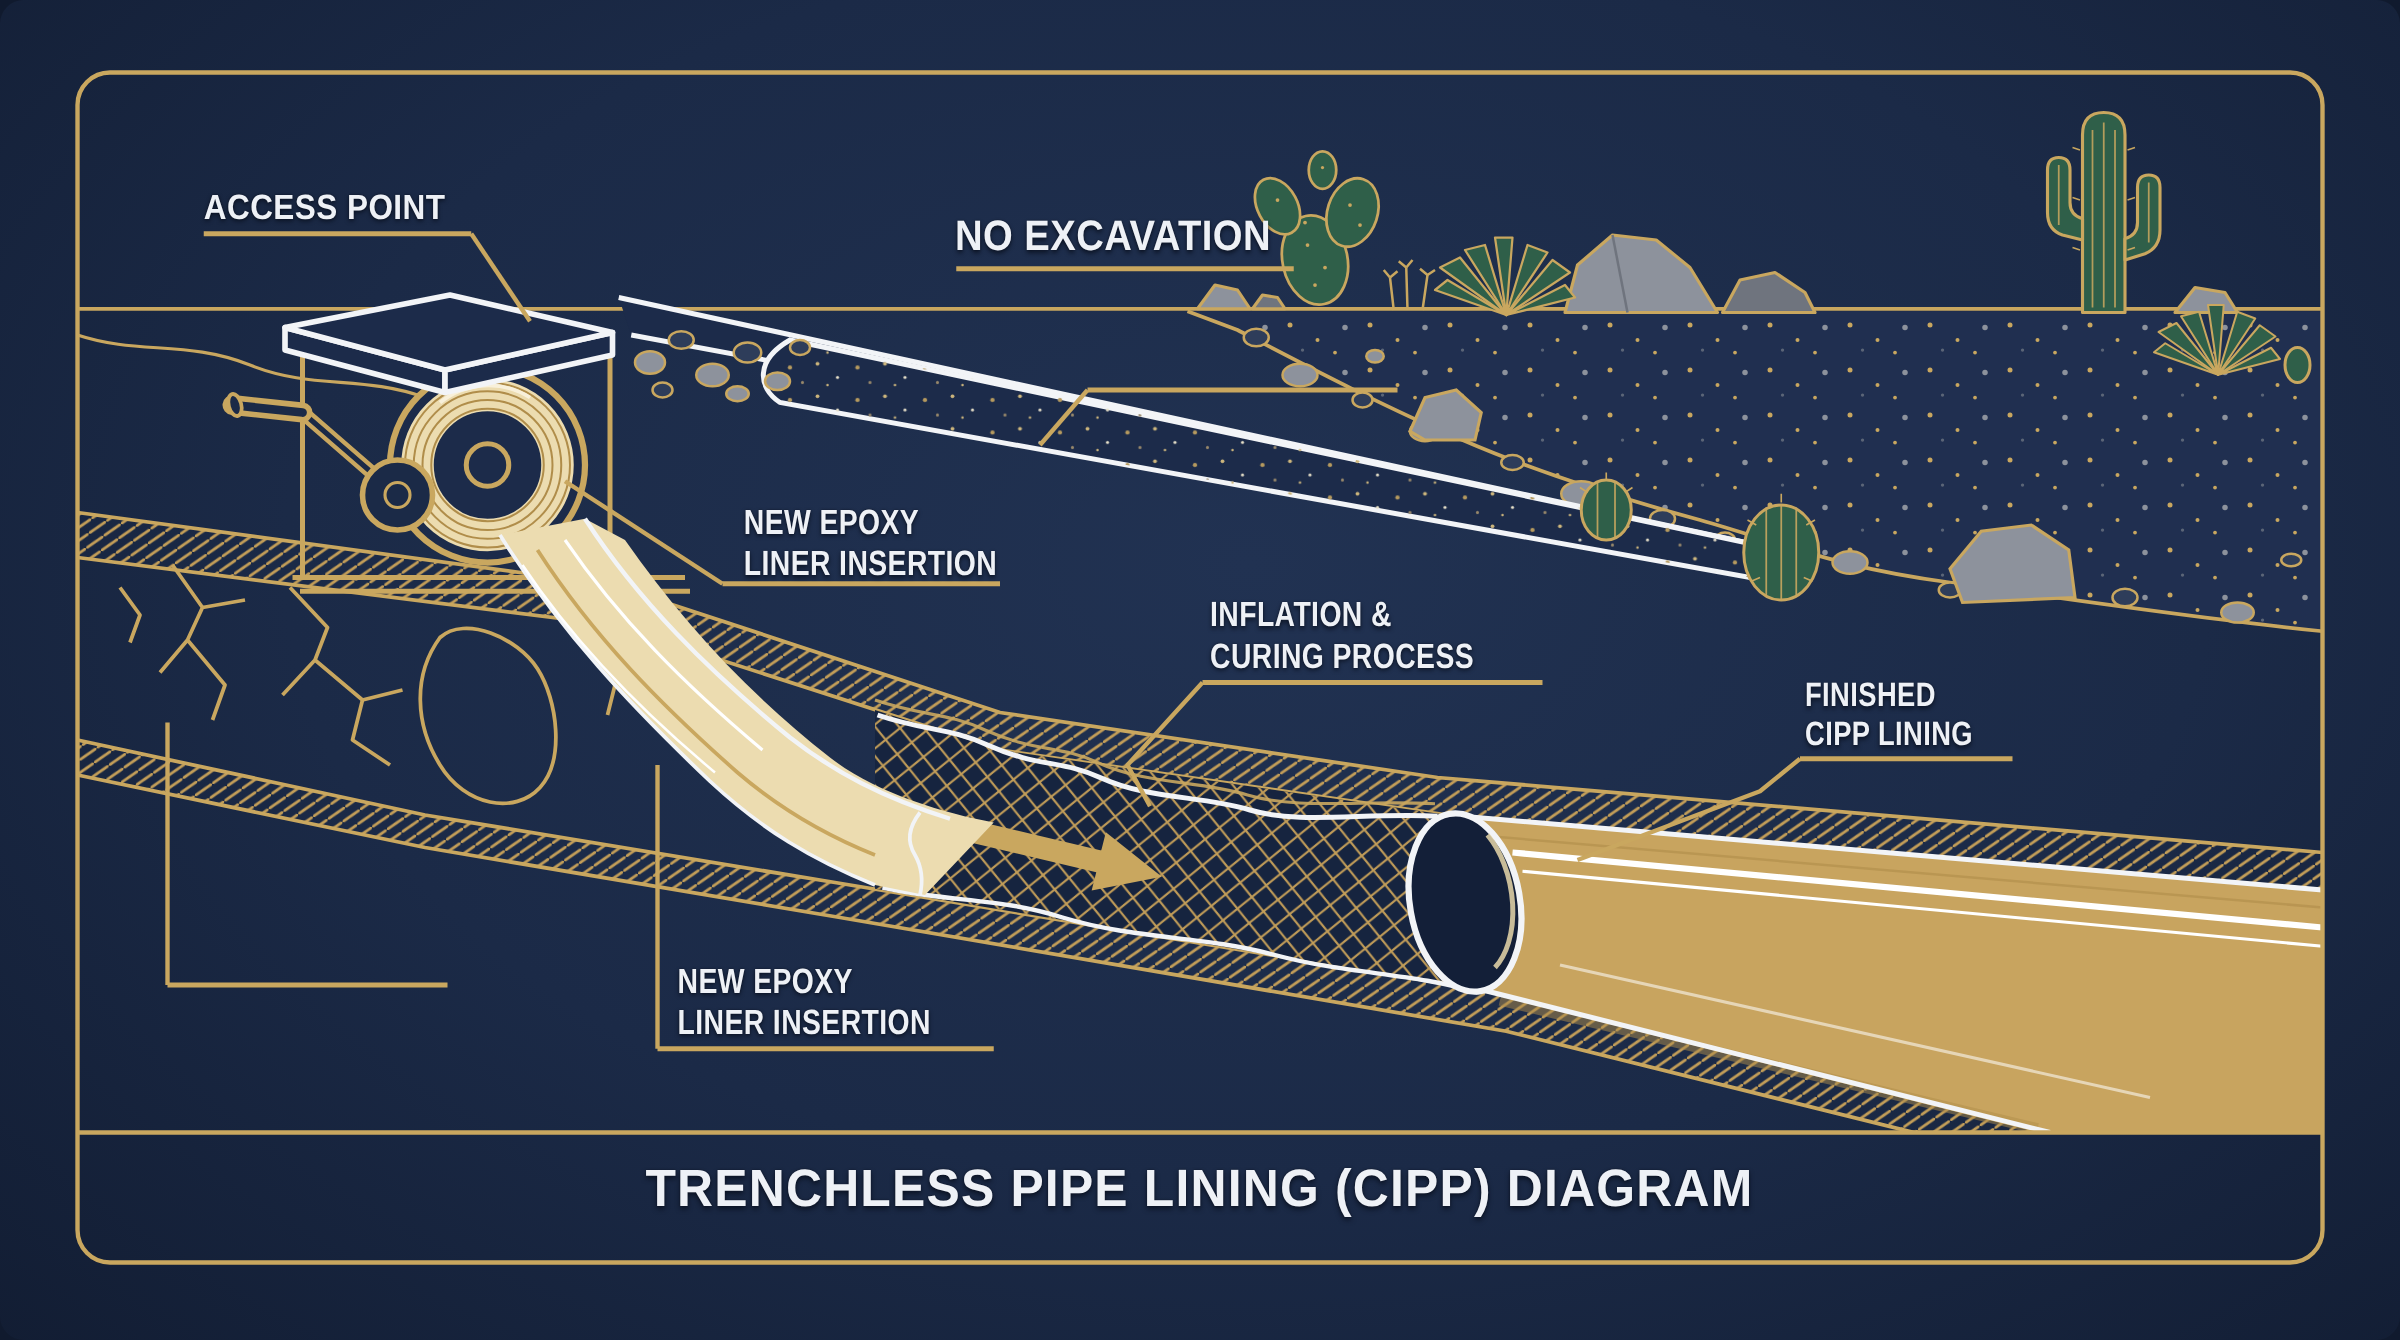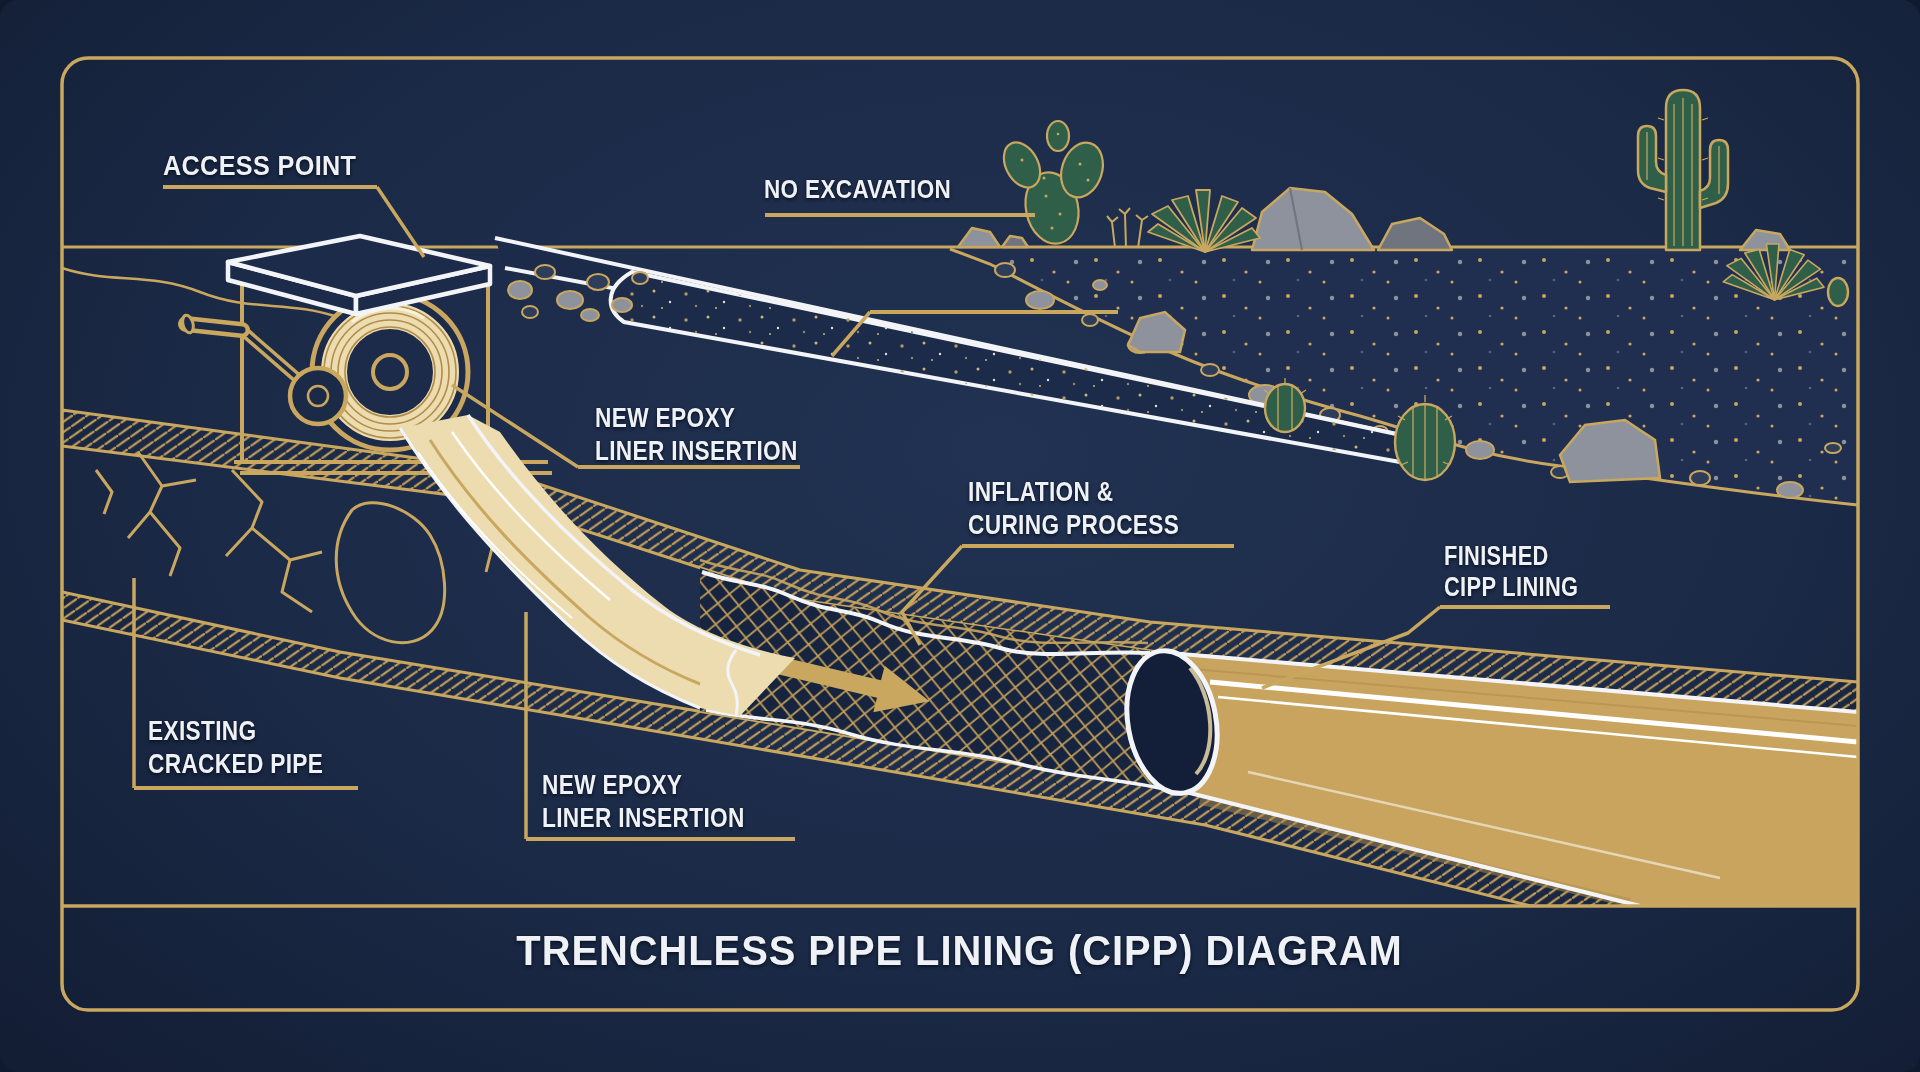--- a/index.html
+++ b/index.html
@@ -7,21 +7,21 @@
     background:radial-gradient(ellipse 1400px 900px at 52% 42%, #213252 0%, #1b2a47 55%, #121d33 100%);
     font-family:"Liberation Sans", sans-serif;border-radius:19px;}
   svg{position:absolute;left:0;top:0;}
   .lbl{position:absolute;color:#eef1f6;font-weight:bold;font-size:28px;line-height:33px;
     letter-spacing:.4px;white-space:nowrap;
     text-shadow:0 2px 4px rgba(4,9,20,.65),0 0 2px rgba(4,9,20,.4);}
   .lbl>span{display:inline-block;transform:scaleX(.9);transform-origin:left center;}
   .lbl .ln{display:block;}
   .lbl .ln>i{font-style:normal;display:inline-block;transform:scaleX(.9);transform-origin:left center;}
   #l-access{left:163px;top:149px;}
-  #l-noexc{left:764px;top:173px;font-size:25px;}
+  #l-noexc{left:764px;top:173px;font-size:34px;}
   #l-intact{left:872px;top:273px;}
   #l-newtop{left:595px;top:401px;}
   #l-inflate{left:968px;top:475px;}
   #l-finish{left:1444px;top:541px;font-size:27px;line-height:31px;}
   #l-exist{left:148px;top:714px;}
   #l-newbot{left:542px;top:768px;}
   #l-title{left:0;top:934px;width:1920px;text-align:center;font-size:42px;letter-spacing:1px;}
   #l-title>span{transform:scaleX(.95);transform-origin:center;}
 </style>
 </head>
@@ -297,23 +297,19 @@
   <span class="ln"><i>LINER INSERTION</i></span>
 </div>
 <div id="l-finish" class="lbl">
   <span class="ln"><i>FINISHED</i></span>
   <span class="ln"><i>CIPP LINING</i></span>
 </div>
 <div id="l-inflate" class="lbl">
   <span class="ln"><i>INFLATION &amp;</i></span>
   <span class="ln"><i>CURING PROCESS</i></span>
 </div>
-<div id="l-exist" class="lbl">
-  <span class="ln"><i>EXISTING</i></span>
-  <span class="ln"><i>CRACKED PIPE</i></span>
-</div>
 <div id="l-newbot" class="lbl">
   <span class="ln"><i>NEW EPOXY</i></span>
   <span class="ln"><i>LINER INSERTION</i></span>
 </div>
 
 <div id="l-title" class="lbl"><span>TRENCHLESS PIPE LINING (CIPP) DIAGRAM</span></div>
 </div>
 
 </body></html>

